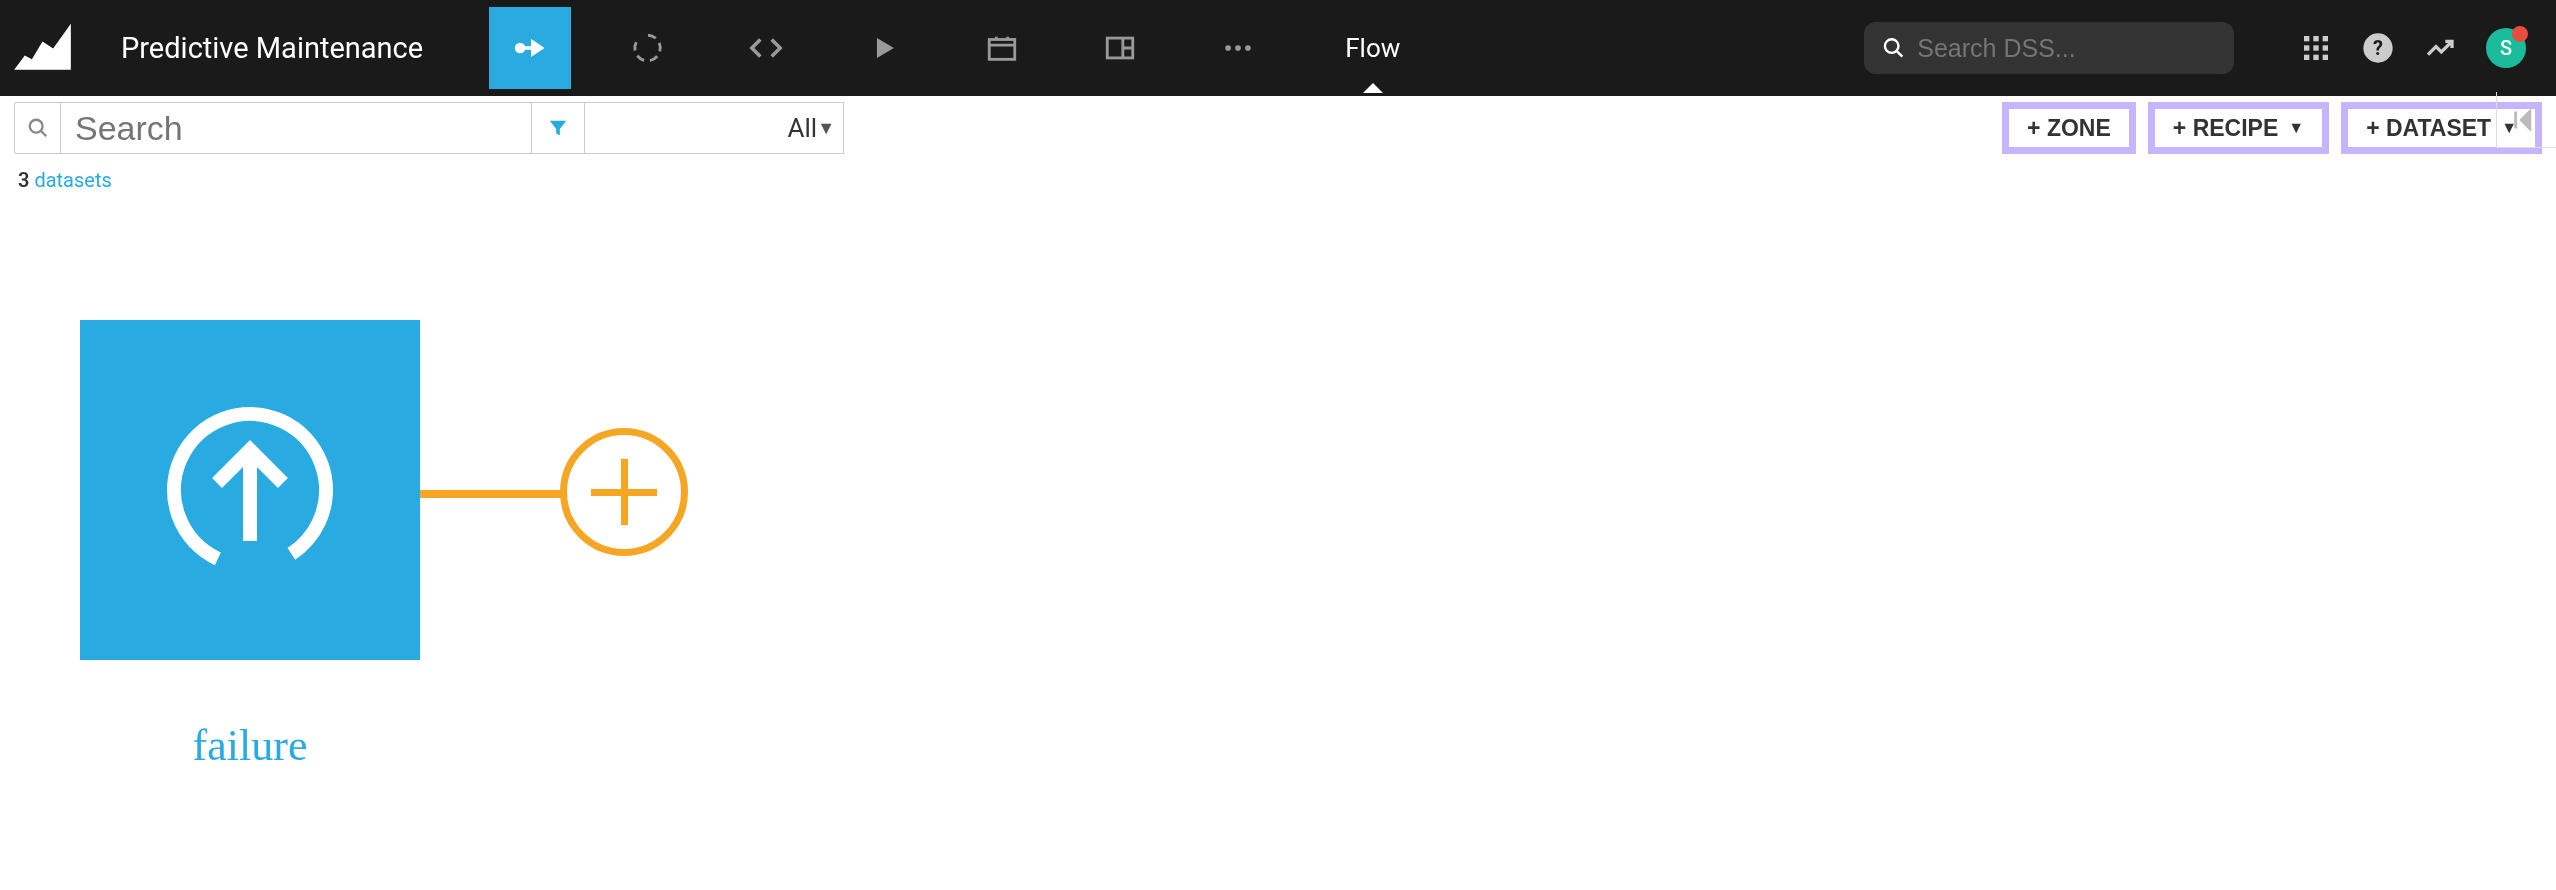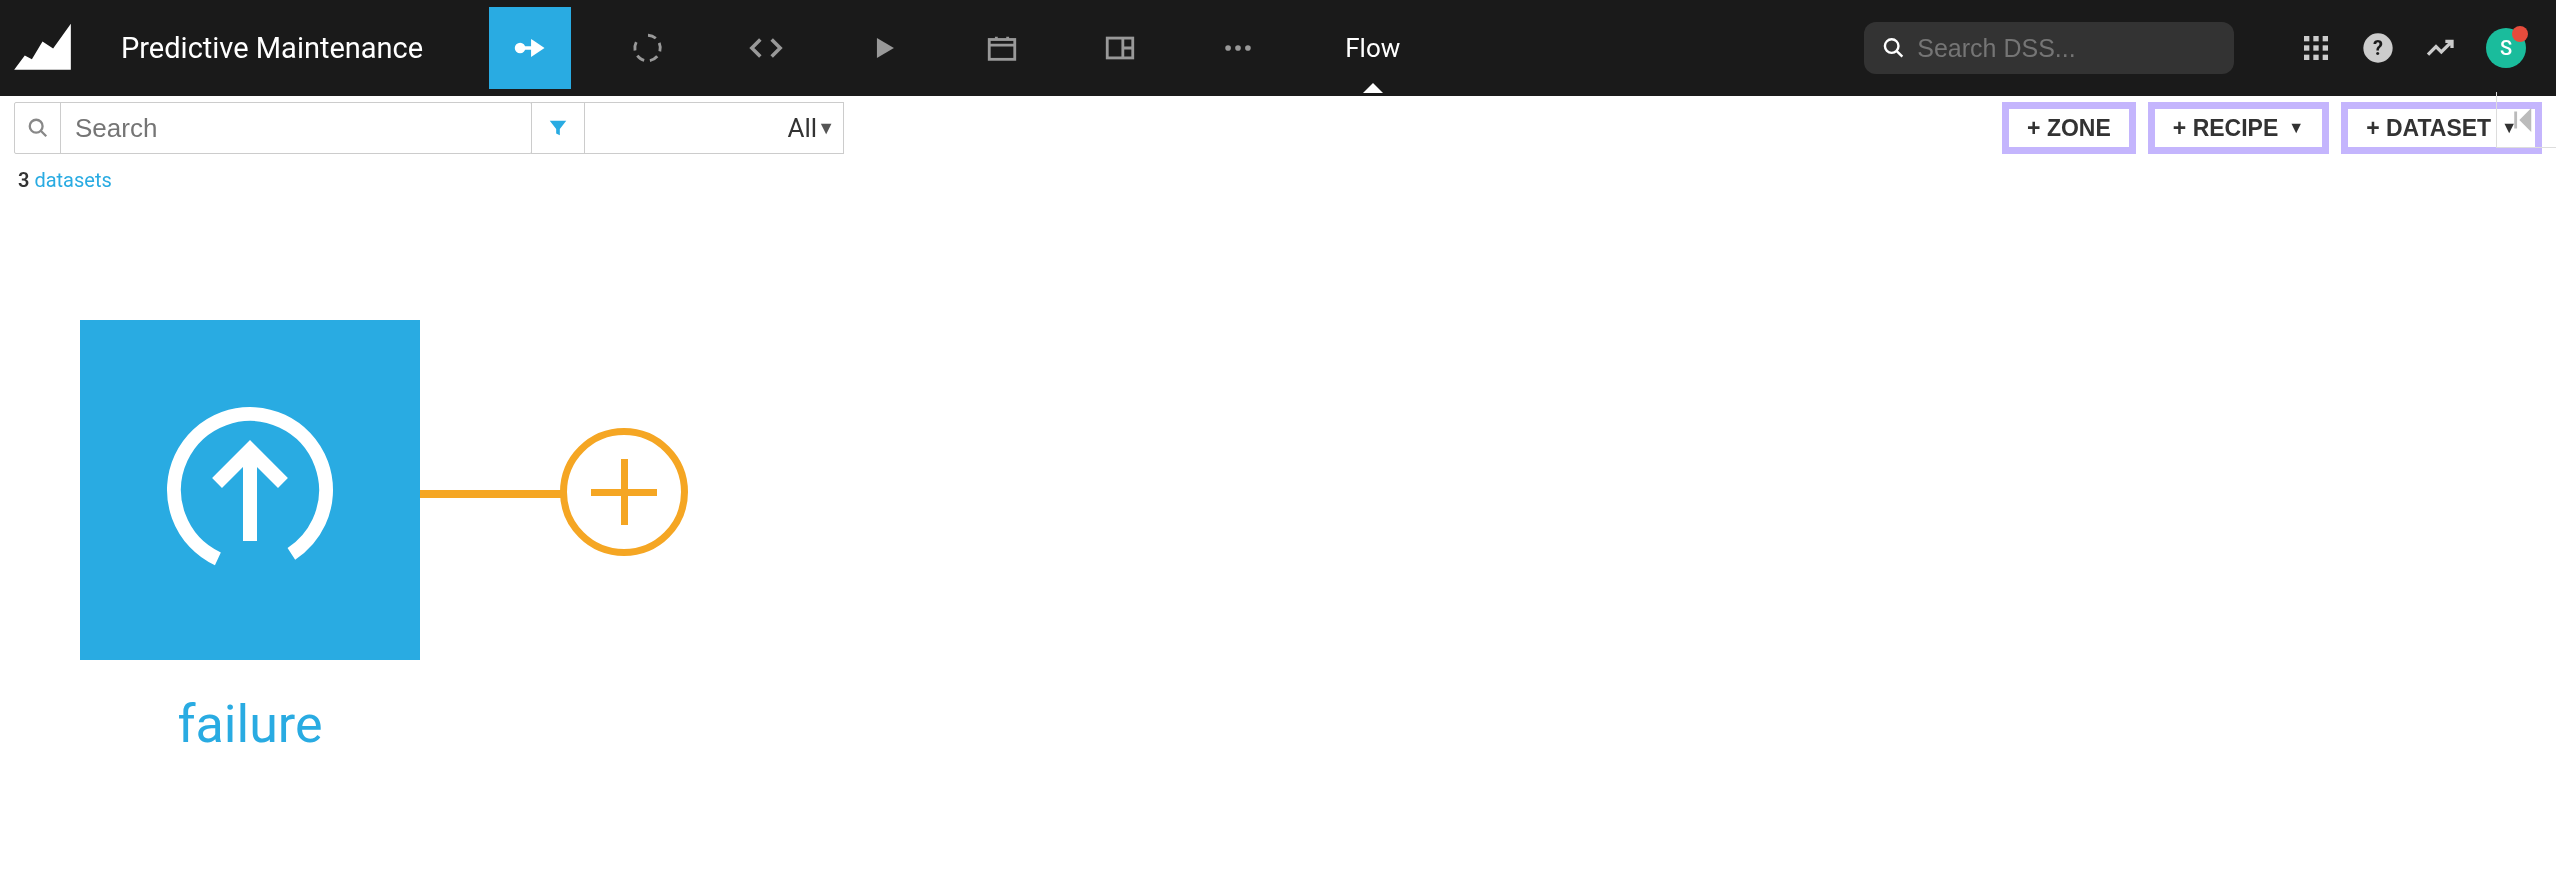--- a/index.html
+++ b/index.html
@@ -19,38 +19,38 @@
   .search-box svg { width: 26px; height: 26px; color: #fff; }
   .top-right { display: flex; align-items: center; gap: 30px; padding-right: 30px; }
   .top-icon { color: #ccc; cursor: pointer; display: flex; }
   .top-icon svg { width: 32px; height: 32px; }
   .avatar { width: 40px; height: 40px; background: #1abc9c; border-radius: 50%; display: flex; align-items: center; justify-content: center; color: #fff; font-size: 20px; font-weight: 500; position: relative; }
   .avatar::after { content: ''; position: absolute; top: -2px; right: -2px; width: 16px; height: 16px; background: #e74c3c; border-radius: 50%; }
 
   .subbar { height: 64px; display: flex; align-items: center; padding: 0 14px; }
   .sub-search { display: flex; align-items: center; border: 1px solid #ccc; height: 52px; border-radius: 2px; }
   .sub-search .icon-cell { width: 46px; display: flex; align-items: center; justify-content: center; color: #888; border-right: 1px solid #ccc; height: 100%; }
-  .sub-search input { border: none; outline: none; font-size: 26px; padding: 0 14px; width: 470px; color: #555; }
+  .sub-search input { border: none; outline: none; font-size: 34px; padding: 0 14px; width: 470px; color: #555; }
   .filter-cell { width: 54px; display: flex; align-items: center; justify-content: center; border: 1px solid #ccc; height: 52px; margin-left: -1px; color: #29abe2; }
   .filter-cell svg { width: 22px; height: 22px; }
   .filter-select { border: 1px solid #ccc; height: 52px; margin-left: -1px; display: flex; align-items: center; padding: 0 8px; width: 260px; justify-content: flex-end; font-size: 26px; color: #333; }
   .filter-select .caret { font-size: 18px; color: #555; }
   .sub-right { display: flex; gap: 12px; }
   .pill-btn { border: 7px solid #c4b5fd; height: 52px; padding: 0 18px; display: flex; align-items: center; font-size: 23px; font-weight: 600; color: #333; cursor: pointer; gap: 10px; background: #fff; }
   .pill-btn .caret { font-size: 16px; }
 
   .status-row { padding: 8px 18px; font-size: 20px; color: #333; }
   .status-row .link { color: #29abe2; cursor: pointer; }
   .status-row .count { font-weight: 600; }
 
   .canvas { position: relative; padding: 120px 80px; display: flex; gap: 540px; }
   .node-group { display: flex; flex-direction: column; align-items: center; position: relative; }
   .node-box { width: 340px; height: 340px; background: #29abe2; display: flex; align-items: center; justify-content: center; }
   .node-box svg { width: 200px; height: 200px; }
-  .node-label { font-size: 52px; color: #29abe2; margin-top: 34px; font-weight: 400; }
+  .node-label { font-size: 44px; color: #29abe2; margin-top: 60px; font-weight: 400; font-family: Liberation Serif, serif; }
   .connector { position: absolute; top: 170px; left: 340px; height: 8px; width: 150px; background: #f5a623; }
   .plus-circle { position: absolute; top: 108px; left: 480px; width: 128px; height: 128px; border: 7px solid #f5a623; border-radius: 50%; background: #fff; display: flex; align-items: center; justify-content: center; cursor: pointer; }
   .plus-circle::before { content: ''; position: absolute; width: 66px; height: 7px; background: #f5a623; }
   .plus-circle::after { content: ''; position: absolute; width: 7px; height: 66px; background: #f5a623; }
 
   .right-tab { position: absolute; right: 0; top: 92px; width: 60px; height: 56px; display: flex; align-items: center; justify-content: center; border-left: 1px solid #ddd; border-bottom: 1px solid #ddd; color: #bbb; cursor: pointer; }
   .right-tab svg { width: 34px; height: 34px; }
 </style>
 </head>
 <body>

